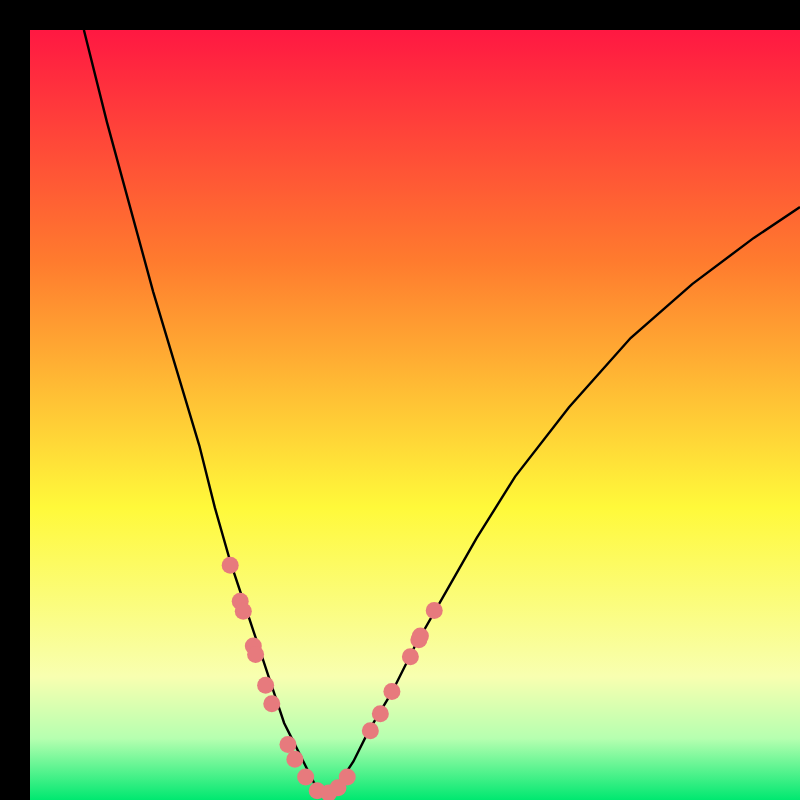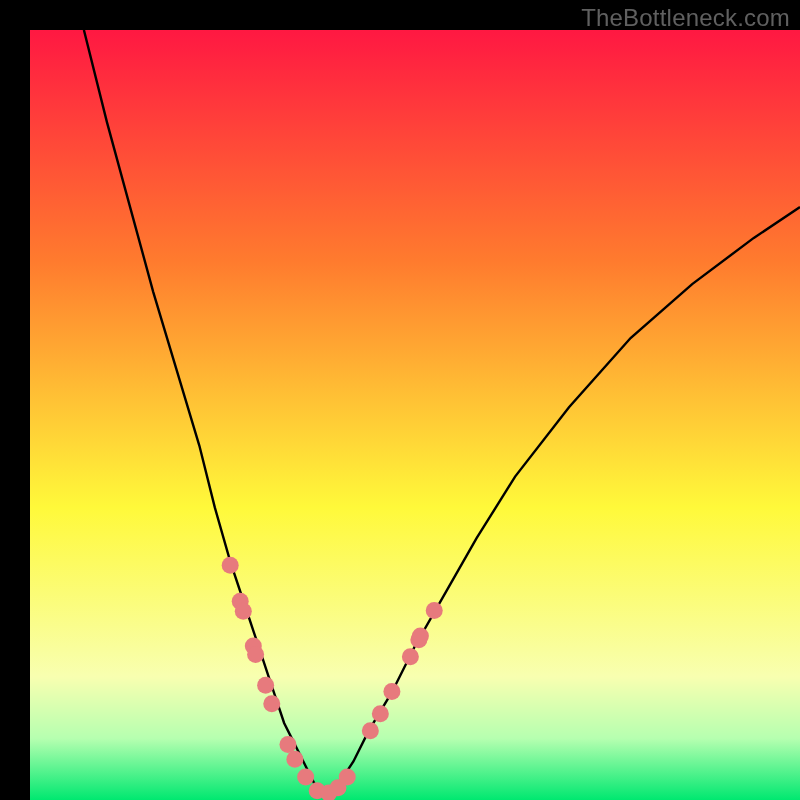--- a/index.html
+++ b/index.html
@@ -38,21 +38,20 @@
     width: 100%;
     height: 100%;
     display: block;
   }
 </style>
 </head>
 <body>
 
 <div class="frame">
 
-  <div class="watermark">TheBottleneck.com</div>
 
   <div class="plot">
     <svg viewBox="0 0 770 770" preserveAspectRatio="none">
       <defs>
         <linearGradient id="bg-grad" x1="0" y1="0" x2="0" y2="1">
           <stop offset="0" stop-color="#ff1842"></stop>
           <stop offset="0.30" stop-color="#ff7b2e"></stop>
           <stop offset="0.62" stop-color="#fff93a"></stop>
           <stop offset="0.84" stop-color="#f8ffb0"></stop>
           <stop offset="0.92" stop-color="#b6ffb0"></stop>

